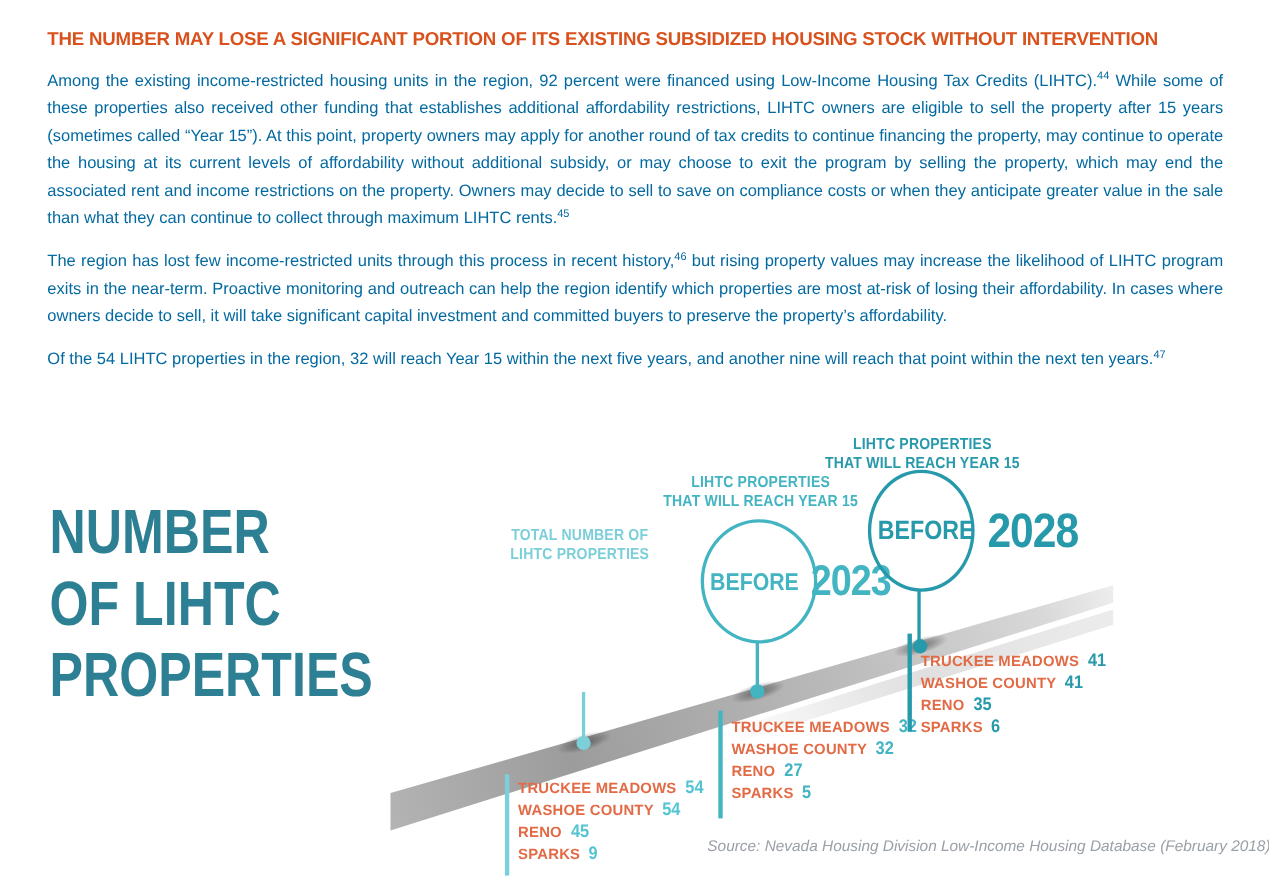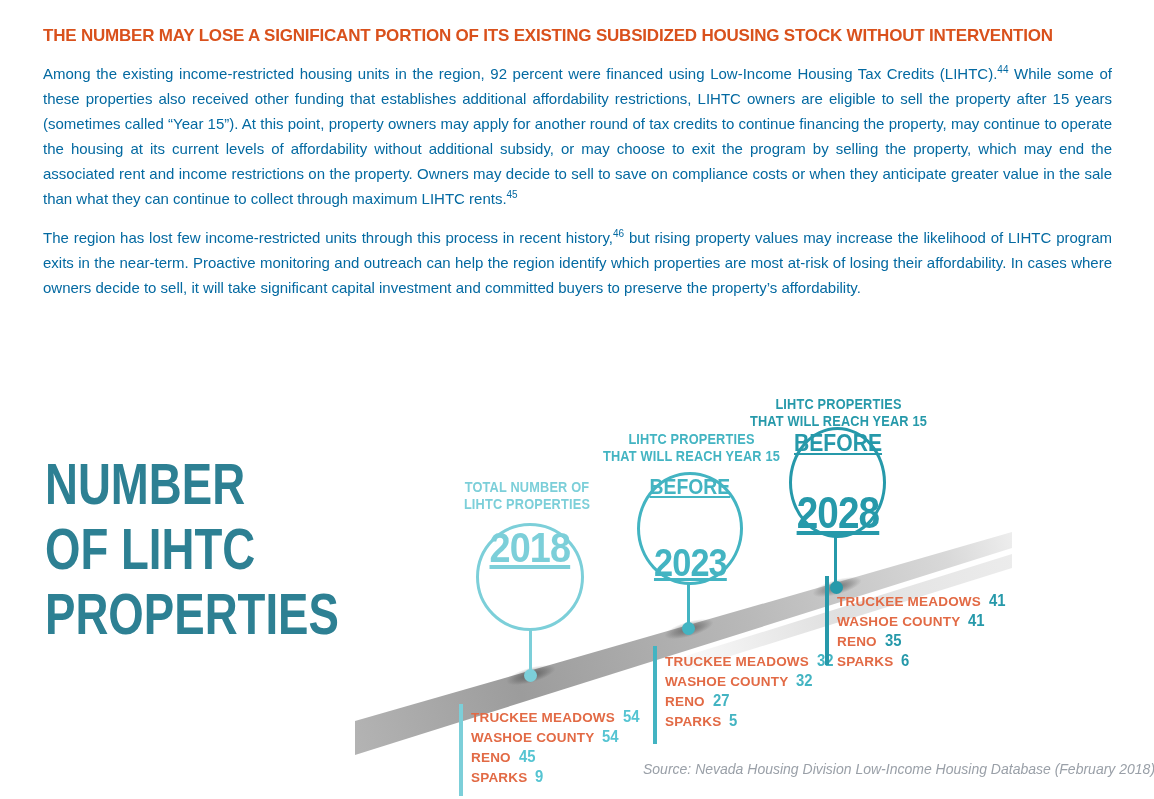--- a/index.html
+++ b/index.html
@@ -29,22 +29,22 @@
     font-stretch:condensed; letter-spacing:0;
   }
   .milestone { position:absolute; inset:0; z-index:3; pointer-events:none;padding-left:44px; }
   .m-label {
     position:absolute; font-weight:700; text-align:center; color:var(--accent);
     font-size:14.5px; line-height:17px; transform:scaleX(0.88); transform-origin:50% 0;
     font-stretch:condensed; letter-spacing:0.2px; white-space:nowrap;
   }
   .m-circle {
     position:absolute; box-sizing:border-box; border:3px solid var(--accent);
-    border-radius:50%; display:flex; flex-direction:column; align-items:center;
-    justify-content:space-between; color:var(--accent); font-weight:700; background:transparent;text-decoration:underline;
+    border-radius:50%; display:flex; align-items:center;
+    justify-content:space-between; color:var(--accent); font-weight:700; background:transparent;
   }
   .m-circle .before { transform:scaleX(0.88); font-stretch:condensed; line-height:1.05; }
   .m-circle .year { transform:scaleX(0.88); font-stretch:condensed; letter-spacing:-1px; line-height:1.0; }
   .connector { position:absolute; width:3px; background:var(--accent); }
   .dot { position:absolute; width:13px; height:13px; border-radius:50%; background:var(--accent); }
   .rule { position:absolute; width:4px; background:var(--accent); }
   .loc-list { position:absolute; list-style:none; margin:0; padding:0; }
   .loc-list li { display:flex; align-items:baseline; gap:8px; height:20px; }
   .loc { color:var(--orange); font-weight:700; font-size:13.5px; letter-spacing:0.2px; white-space:nowrap; }
   .val { color:var(--val); font-weight:700; font-size:16.5px; transform:scaleX(0.9); transform-origin:0 80%; font-stretch:condensed; }
@@ -78,20 +78,21 @@
   }
 </style>
 </head>
 <body style="--heading: #d9511c; --title: #2d8093; --orange: #e26a45;">
 
 <div class="heading">THE NUMBER MAY LOSE A SIGNIFICANT PORTION OF ITS EXISTING SUBSIDIZED HOUSING STOCK WITHOUT INTERVENTION</div>
 
 <div class="paragraphs">
     <p>Among the existing income-restricted housing units in the region, 92 percent were financed using Low-Income Housing Tax Credits (LIHTC).<sup>44</sup> While some of these properties also received other funding that establishes additional affordability restrictions, LIHTC owners are eligible to sell the property after 15 years (sometimes called “Year 15”). At this point, property owners may apply for another round of tax credits to continue financing the property, may continue to operate the housing at its current levels of affordability without additional subsidy, or may choose to exit the program by selling the property, which may end the associated rent and income restrictions on the property. Owners may decide to sell to save on compliance costs or when they anticipate greater value in the sale than what they can continue to collect through maximum LIHTC rents.<sup>45</sup></p>
     <p>The region has lost few income-restricted units through this process in recent history,<sup>46</sup> but rising property values may increase the likelihood of LIHTC program exits in the near-term. Proactive monitoring and outreach can help the region identify which properties are most at-risk of losing their affordability. In cases where owners decide to sell, it will take significant capital investment and committed buyers to preserve the property’s affordability.</p>
+    <p>Of the 54 LIHTC properties in the region, 32 will reach Year 15 within the next five years, and another nine will reach that point within the next ten years.<sup>47</sup></p>
   </div>
 
 <svg class="ramp-svg" width="1154" height="799" viewBox="0 0 1154 799">
   <defs>
     <linearGradient id="rampGrad" gradientUnits="userSpaceOnUse" x1="355" y1="738" x2="1012" y2="540">
       <stop offset="0" stop-color="#b3b3b3"></stop>
       <stop offset="0.25" stop-color="#9c9c9c"></stop>
       <stop offset="0.6" stop-color="#b9b9b9"></stop>
       <stop offset="0.9" stop-color="#d8d8d8"></stop>
       <stop offset="1" stop-color="#ededed"></stop>
@@ -118,23 +119,20 @@
   <div>NUMBER</div>
   <div>OF LIHTC</div>
   <div>PROPERTIES</div>
 </div>
 
 <div class="milestone m0" style="--accent: #7ccfd9; --val: #55c4d2;">
   <div class="m-label">
     <div>TOTAL NUMBER OF</div>
     <div>LIHTC PROPERTIES</div>
   </div>
-  <div class="m-circle">
-    <div class="year">2018</div>
-  </div>
   <div class="connector"></div>
   <div class="dot"></div>
   <div class="rule"></div>
   <ul class="loc-list">
       <li>
         <span class="loc">TRUCKEE MEADOWS</span>
         <span class="val">54</span>
       </li>
       <li>
         <span class="loc">WASHOE COUNTY</span>

